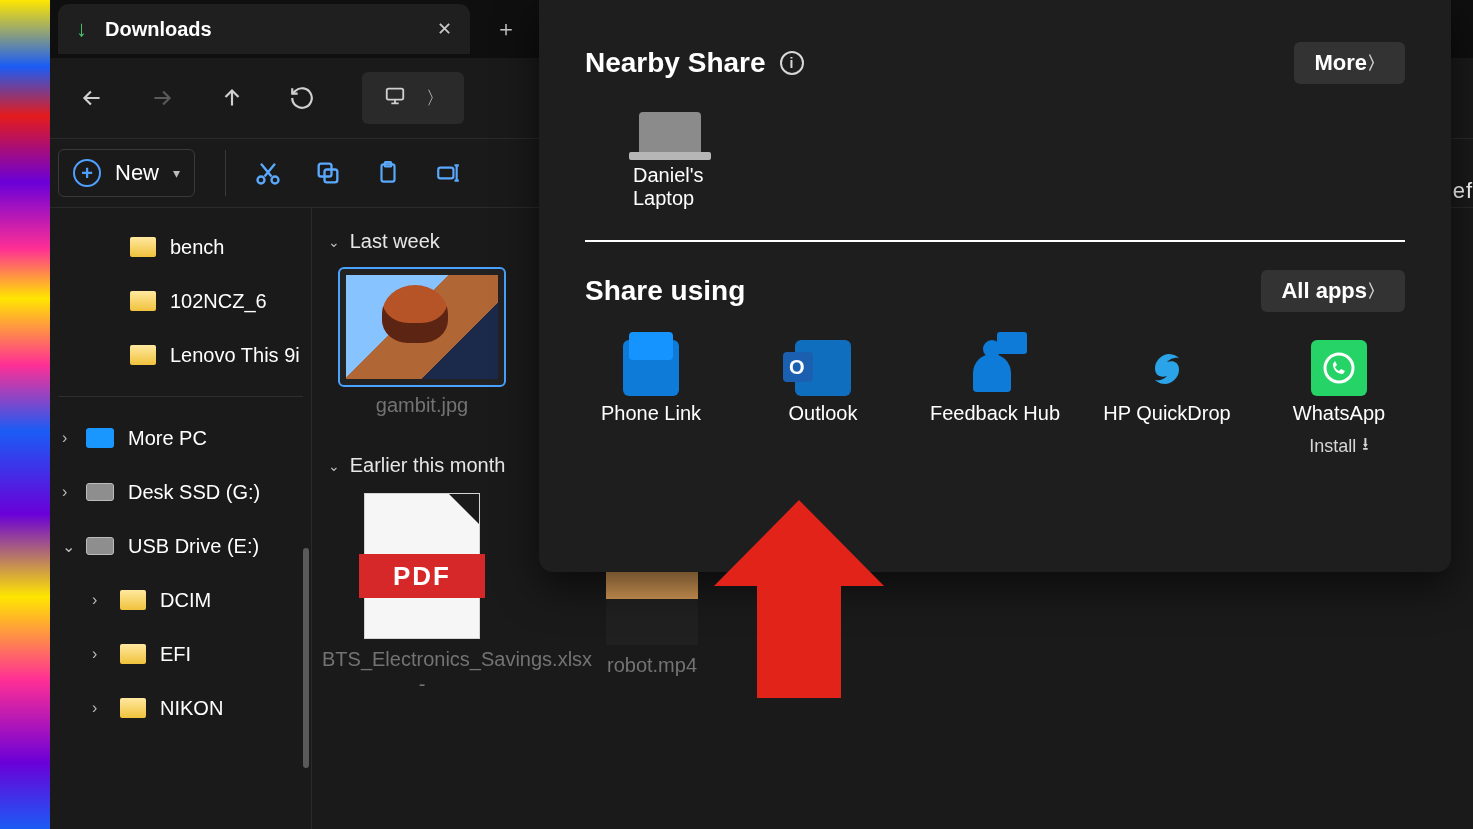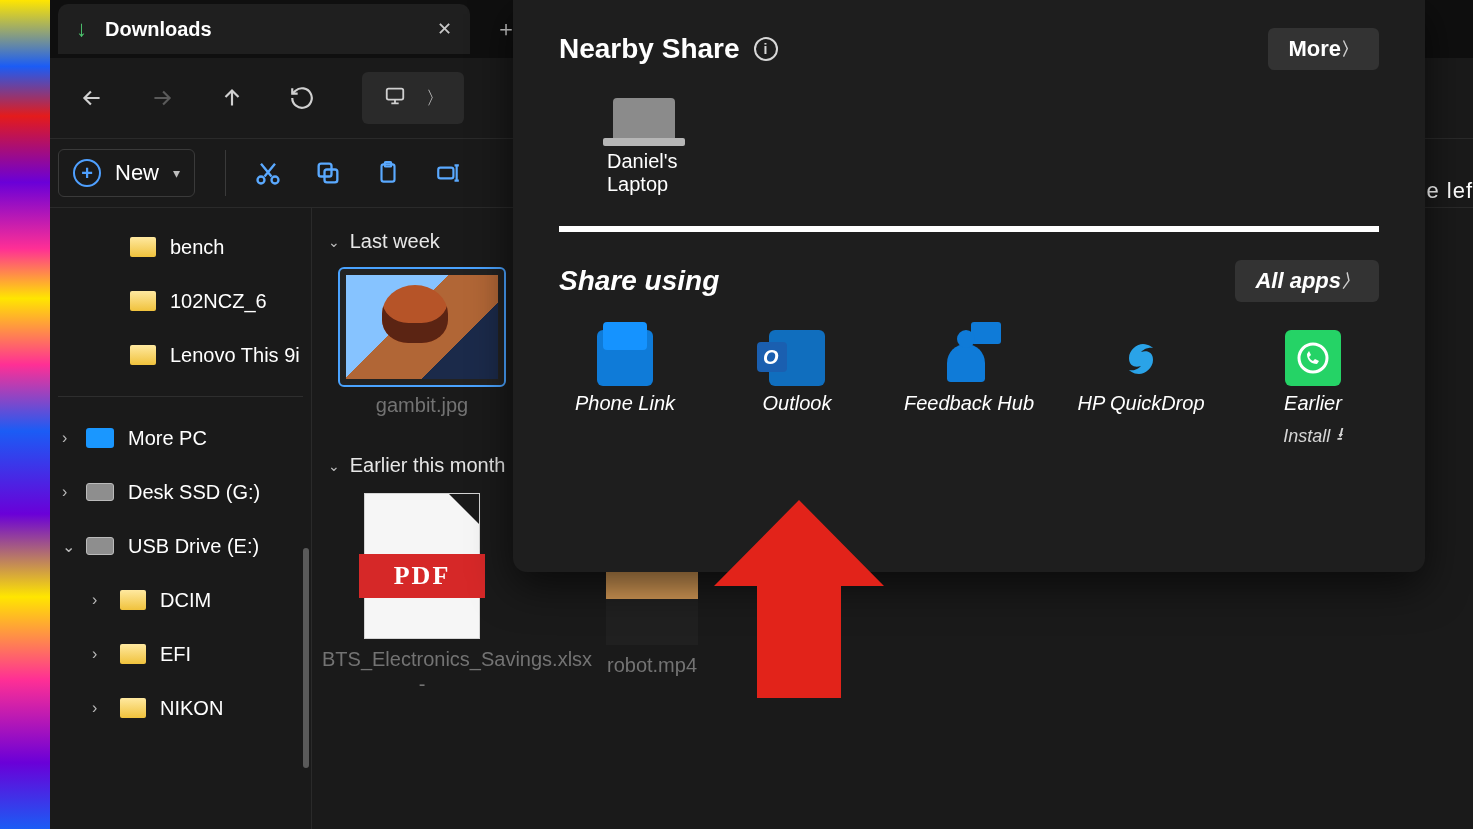--- a/index.html
+++ b/index.html
@@ -82,31 +82,31 @@
 .file-item{width:200px;display:flex;flex-direction:column;align-items:center;gap:8px;}
 .file-item.selected .thumb-wrap{outline:2px solid #4aa3ff;}
 .thumb-wrap{background:#222;border-radius:4px;padding:6px;display:flex;align-items:center;justify-content:center;}
 .file-label{color:#737373;font-size:20px;text-align:center;line-height:1.25;max-width:200px;}
 
 
 .thumb-img1{width:152px;height:104px;background:linear-gradient(135deg,#86c3ff 0 40%,#b16636 40% 70%,#1b2a4a 70%);position:relative;}
 .thumb-img1::after{content:"";position:absolute;left:36px;top:10px;width:66px;height:58px;background:#b65428;border-radius:50% 50% 40% 40%;box-shadow:inset 0 -20px 0 #5b2413;}
 .thumb-pdf{width:116px;height:146px;background:#f6f6f6;position:relative;border:1px solid #d4d4d4;}
 .thumb-pdf::before{content:"";position:absolute;right:0;top:0;border-style:solid;border-width:0 30px 30px 0;border-color:transparent #1a1a1a transparent transparent;}
-.thumb-pdf .band{position:absolute;left:-6px;right:-6px;top:60px;height:44px;background:#d62828;color:#fff;font-weight:700;font-size:26px;display:flex;align-items:center;justify-content:center;letter-spacing:2px;font-family:Liberation Serif, serif;}
+.thumb-pdf .band{position:absolute;left:-6px;right:-6px;top:60px;height:44px;background:#d62828;color:#fff;font-weight:700;font-size:26px;display:flex;align-items:center;justify-content:center;letter-spacing:2px;}
 .thumb-img2{width:92px;height:152px;background:linear-gradient(#ff7592 0 40%, #d59a56 40% 70%, #202020 70%);position:relative;}
 
 
 .share-dialog{
-  position:absolute; left:513px; top:0; width:912px; height:572px; background:#1e1e1e;
+  position:absolute; left:539px; top:0; width:912px; height:572px; background:#1e1e1e;
   border-radius:0 0 14px 14px; box-shadow:0 14px 42px rgba(0,0,0,.6); z-index:20; color:#fff;
-  padding:0 46px;
+  padding:14px 46px;
 }
 .share-section{padding:28px 0 30px 0;}
-.share-section.split{border-top:6px solid #ffffff;font-style:italic;}
+.share-section.split{border-top:2px solid #ffffff;}
 .share-head{display:flex;align-items:center;justify-content:space-between;margin-bottom:28px;}
 .share-title{font-size:28px;font-weight:600;display:flex;align-items:center;gap:14px;}
 .info-badge{width:24px;height:24px;border:2px solid #d7d7d7;border-radius:50%;display:inline-flex;align-items:center;justify-content:center;font-size:14px;color:#d7d7d7;font-weight:bold;}
 .chip-btn{display:flex;align-items:center;background:#333;padding:8px 20px;border-radius:6px;font-size:22px;font-weight:600;}
 .chip-btn .chev{font-size:18px;color:#cfcfcf;}
 
 .device{display:flex;flex-direction:column;align-items:center;width:170px;gap:12px;}
 .laptop-ico{width:62px;height:40px;background:#8b8b8b;border-radius:4px 4px 0 0;position:relative;}
 .laptop-ico::after{content:"";position:absolute;left:-10px;right:-10px;bottom:-8px;height:8px;background:#b6b6b6;border-radius:2px;}
 .device-label{font-size:20px;margin-left:48px;}
@@ -364,21 +364,21 @@
           </div>
           <div class="app-label">HP QuickDrop</div>
         </div>
         <div class="app">
           <div class="ico-box ico-whatsapp">
             <svg viewBox="0 0 36 36">
               <circle cx="18" cy="18" r="14" fill="none" stroke="#fff" stroke-width="3"></circle>
               <path d="M12 14c0 6 4 10 10 10l2-3-4-2-2 2c-2-1-3-2-4-4l2-2-2-4z" fill="#fff"></path>
             </svg>
           </div>
-          <div class="app-label">Earlier</div>
+          <div class="app-label">WhatsApp</div>
           <div class="app-sub">Install <span>⭳</span></div>
         </div>
       </div>
   </div>
 </div>
 
 <div class="red-arrow">
   <svg viewBox="0 0 170 198">
       <polygon points="85,0 170,86 127,86 127,198 43,198 43,86 0,86" fill="#e2231a"></polygon>
     </svg>

